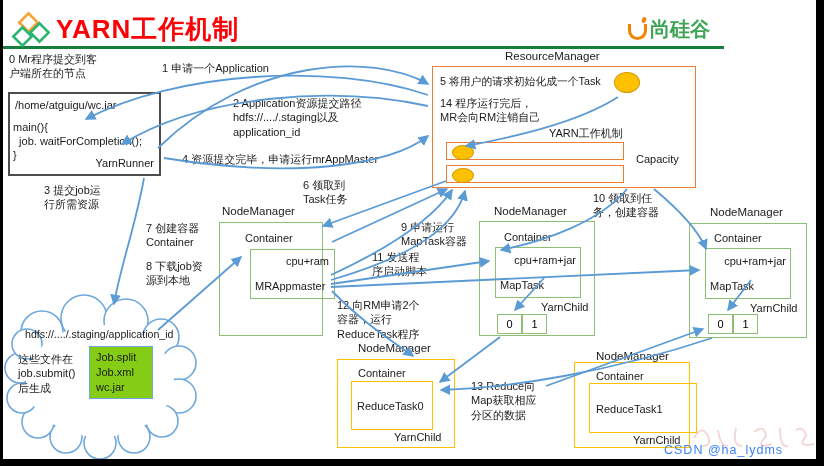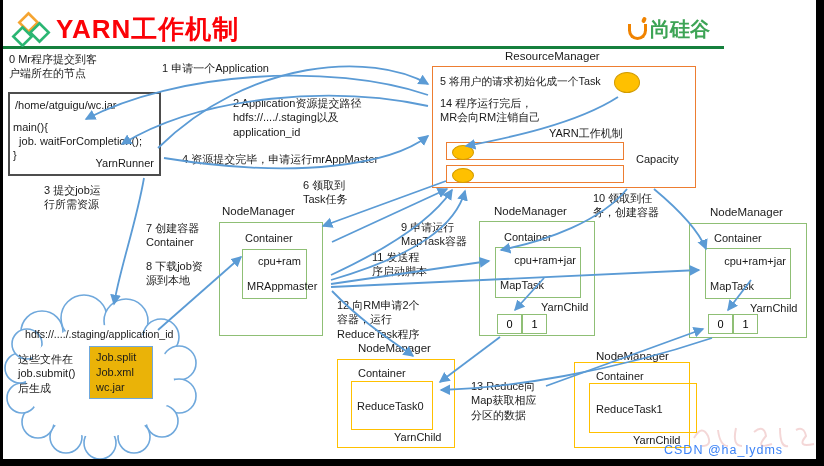--- a/index.html
+++ b/index.html
@@ -112,21 +112,21 @@
   <div class="lbl" style="left:337px;top:298px">12 向RM申请2个
 容器，运行
 ReduceTask程序</div>
   <div class="lbl" style="left:471px;top:379px">13 Reduce向
 Map获取相应
 分区的数据</div>
 
   <div class="lbl" style="left:222px;top:204px;font-size:11.5px">NodeManager</div>
   <div class="box greenb" style="left:219px;top:222px;width:104px;height:114px">
     <div class="lbl" style="left:25px;top:8px">Container</div>
-    <div class="box greenb" style="left:22px;top:26px;width:65px;height:50px">
+    <div class="box greenb" style="left:30px;top:26px;width:85px;height:50px">
       <div class="lbl" style="right:5px;top:4px;left:auto">cpu+ram</div>
       <div class="lbl" style="left:4px;bottom:5px;top:auto">MRAppmaster</div>
     </div>
   </div>
 
   <div class="lbl" style="left:494px;top:204px;font-size:11.5px">NodeManager</div>
   <div class="box greenb" style="left:479px;top:221px;width:116px;height:115px">
     <div class="lbl" style="left:24px;top:8px">Container</div>
     <div class="box greenb" style="left:15px;top:25px;width:86px;height:51px">
       <div class="lbl" style="right:4px;top:5px;left:auto">cpu+ram+jar</div>
@@ -164,21 +164,21 @@
     <div class="box yellowb" style="left:14px;top:20px;width:108px;height:50px">
       <div class="lbl" style="left:6px;top:18px">ReduceTask1</div>
     </div>
     <div class="lbl" style="left:58px;top:70px">YarnChild</div>
   </div>
 
   <div class="lbl" style="left:25px;top:328px;font-size:10.6px">hdfs://..../.staging/application_id</div>
   <div class="lbl" style="left:18px;top:352px">这些文件在
 job.submit()
 后生成</div>
-  <div class="box blueb" style="left:89px;top:346px;width:64px;height:53px;background:#eab308">
+  <div class="box blueb" style="left:89px;top:346px;width:64px;height:53px;background:#84cc16">
     <div class="lbl" style="left:6px;top:3px">Job.split</div>
     <div class="lbl" style="left:6px;top:18px">Job.xml</div>
     <div class="lbl" style="left:6px;top:33px">wc.jar</div>
   </div>
 
   <svg class="layer" width="824" height="466" style="z-index:6">
     <defs>
       <marker id="ah" markerWidth="7" markerHeight="7" refX="5.2" refY="3" orient="auto">
         <path d="M0,0 L6,3 L0,6 Z" fill="#5b9bd5"></path>
       </marker>

